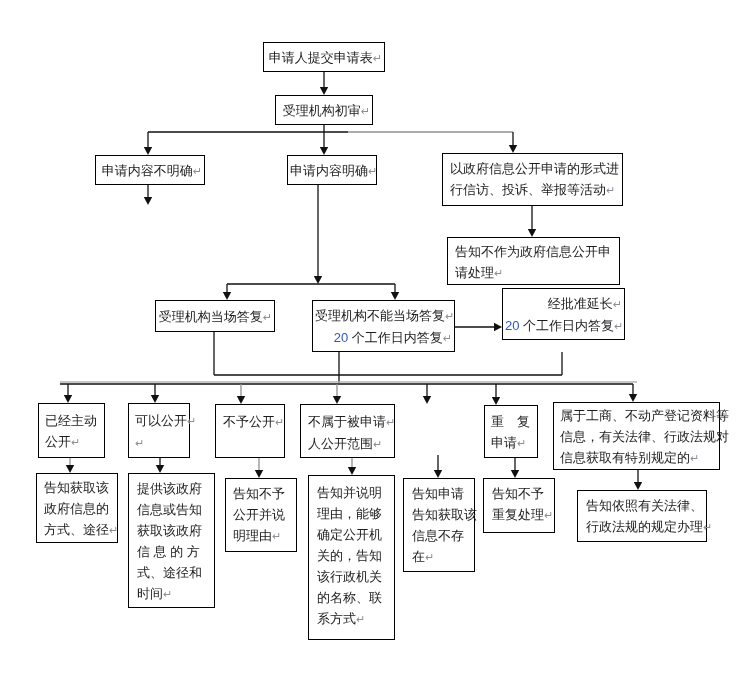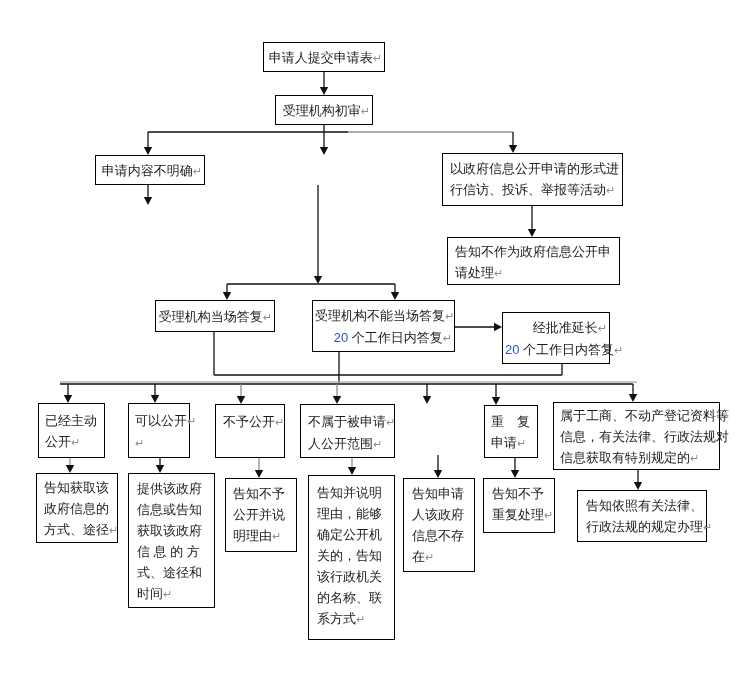--- a/index.html
+++ b/index.html
@@ -93,34 +93,35 @@
     <line x1="638" y1="470" x2="638" y2="483"></line>
       <polygon points="633.8,482 642.2,482 638,490"></polygon>
   </svg>
 
   <div class="node c" style="left:263px;top:42px;width:122px;height:30px"><span>申请人提交申请表</span><span class="m">↵</span></div>
 
   <div class="node c" style="left:275px;top:95px;width:98px;height:30px"><span>受理机构初审</span><span class="m">↵</span></div>
 
   <div class="node c" style="left:95px;top:155px;width:110px;height:30px"><span>申请内容不明确</span><span class="m">↵</span></div>
 
+  <div class="node c" style="left:287px;top:155px;width:90px;height:30px"><span>申请内容明确</span><span class="m">↵</span></div>
 
   <div class="node" style="left:442px;top:153px;width:181px;height:53px;padding:4px 0 0 7px"><span>以政府信息公开申请的形式进
 行信访、投诉、举报等活动</span><span class="m">↵</span></div>
 
 
   <div class="node" style="left:447px;top:237px;width:173px;height:48px;padding:3px 0 0 7px"><span>告知不作为政府信息公开申
 请处理</span><span class="m">↵</span></div>
 
   <div class="node c" style="left:155px;top:300px;width:120px;height:32px;padding-top:5px"><span>受理机构当场答复</span><span class="m">↵</span></div>
 
   <div class="node c" style="left:312px;top:300px;width:143px;height:52px"><span>受理机构不能当场答复</span><span class="m">↵</span><span>
 </span><span class="b">20</span><span> 个工作日内答复</span><span class="m">↵</span></div>
 
-  <div class="node c" style="left:502px;top:312px;width:108px;height:52px"><span>经批准延长</span><span class="m">↵</span><span>
+  <div class="node c" style="left:502px;top:288px;width:123px;height:52px"><span>经批准延长</span><span class="m">↵</span><span>
 </span><span class="b">20</span><span> 个工作日内答复</span><span class="m">↵</span></div>
 
   <div class="node" style="left:38px;top:403px;width:67px;height:55px;padding:6px 0 0 6px"><span>已经主动
 公开</span><span class="m">↵</span></div>
 
   <div class="node" style="left:128px;top:403px;width:62px;height:55px;padding:6px 0 0 6px"><span>可以公开</span><span class="m">↵</span><span>
 </span><span class="m">↵</span></div>
 
   <div class="node" style="left:215px;top:404px;width:70px;height:54px;padding:6px 0 0 7px"><span>不予公开</span><span class="m">↵</span></div>
 
@@ -152,21 +153,21 @@
 
   <div class="node" style="left:308px;top:475px;width:87px;height:165px;padding:6px 0 0 8px"><span>告知并说明
 理由，能够
 确定公开机
 关的，告知
 该行政机关
 的名称、联
 系方式</span><span class="m">↵</span></div>
 
   <div class="node" style="left:403px;top:478px;width:72px;height:94px;padding:4px 0 0 8px"><span>告知申请
-人该政府
+告知获取该
 信息不存
 在</span><span class="m">↵</span></div>
 
   <div class="node" style="left:483px;top:478px;width:72px;height:55px;padding:4px 0 0 8px"><span>告知不予
 重复处理</span><span class="m">↵</span></div>
 
   <div class="node" style="left:577px;top:490px;width:130px;height:52px;padding:4px 0 0 8px"><span>告知依照有关法律、
 行政法规的规定办理</span><span class="m">↵</span></div>
 
 </div>

